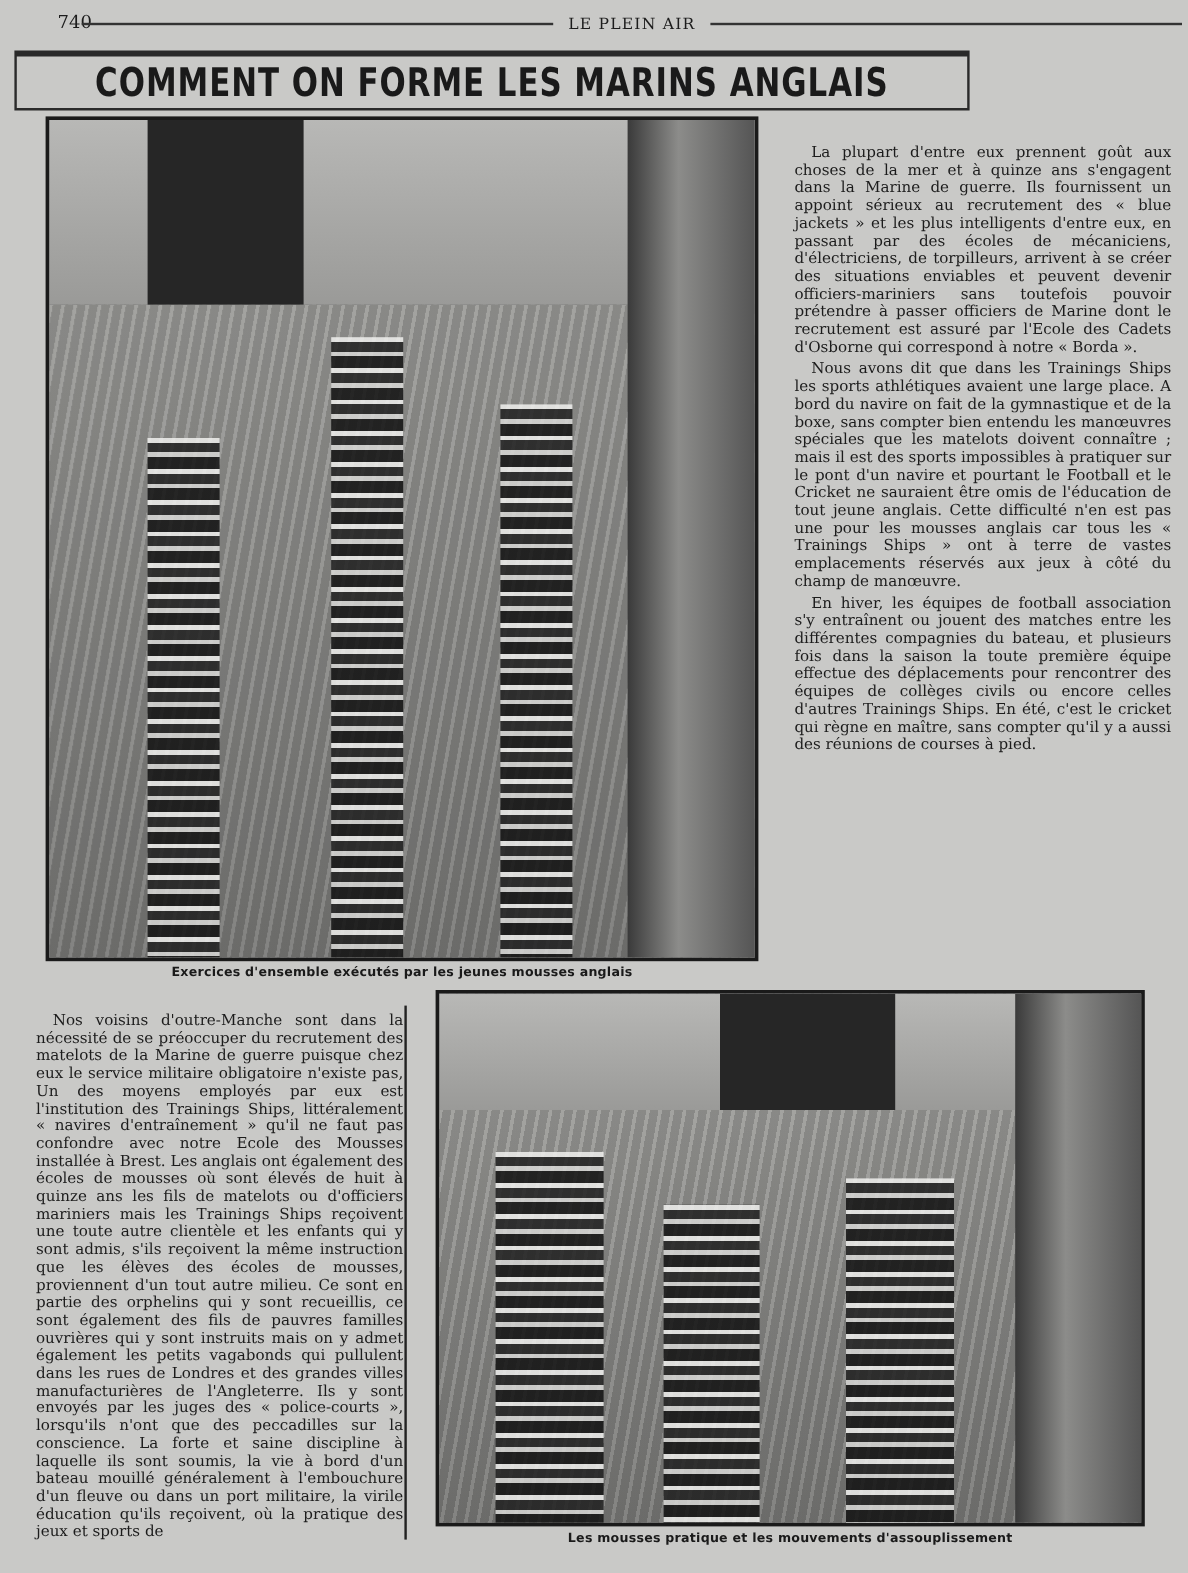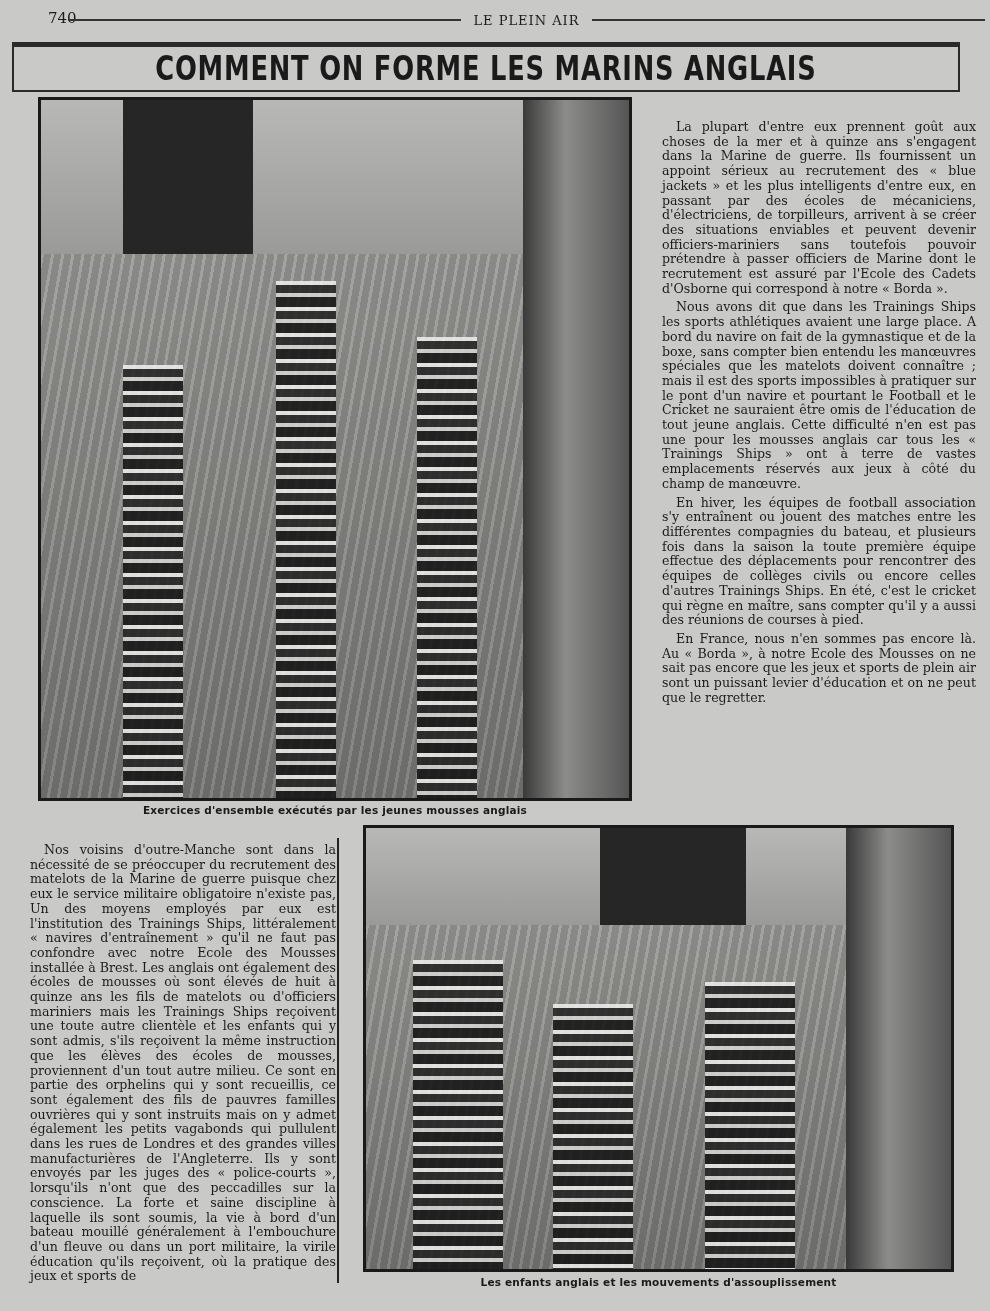--- a/index.html
+++ b/index.html
@@ -7,21 +7,21 @@
     width:990px; height:1311px; position:relative; overflow:hidden;
     background:#c9c9c7;
     font-family:"DejaVu Serif", serif; color:#1c1c1c;
   }
   .page-no { position:absolute; left:48px; top:9px; font-size:15px; }
   .running-head { position:absolute; left:68px; right:5px; top:10px; height:20px; display:flex; align-items:center; }
   .running-head .rule { flex:1; height:2px; background:#333; }
   .running-head .title { padding:0 12px; font-size:13px; letter-spacing:1px; }
 
   .title-box {
-    position:absolute; left:12px; top:42px; width:948px; height:50px;
+    position:absolute; left:12px; top:42px; width:796px; height:50px;
     border:2px solid #2a2a2a; border-top:5px solid #2a2a2a; box-sizing:border-box;
     display:flex; align-items:center; justify-content:center;
   }
   .title-box h1 {
     margin:0; font-family:"DejaVu Sans", sans-serif; font-weight:bold;
     font-size:33px; letter-spacing:1px; transform:scaleX(0.78); white-space:nowrap;
     color:#1a1a1a;
   }
 
   .photo {
@@ -93,30 +93,29 @@
   <div class="row" style="left:40%;height:74%;"></div>
   <div class="row" style="left:64%;height:66%;"></div>
   <div class="rail"></div>
 </div>
 <div class="caption caption1">Exercices d'ensemble exécutés par les jeunes mousses anglais</div>
 
 <div class="col col-right">
   <p>La plupart d'entre eux prennent goût aux choses de la mer et à quinze ans s'engagent dans la Marine de guerre. Ils fournissent un appoint sérieux au recrutement des « blue jackets » et les plus intelligents d'entre eux, en passant par des écoles de mécaniciens, d'électriciens, de torpilleurs, arrivent à se créer des situations enviables et peuvent devenir officiers-mariniers sans toutefois pouvoir prétendre à passer officiers de Marine dont le recrutement est assuré par l'Ecole des Cadets d'Osborne qui correspond à notre « Borda ».</p>
   <p>Nous avons dit que dans les Trainings Ships les sports athlétiques avaient une large place. A bord du navire on fait de la gymnastique et de la boxe, sans compter bien entendu les manœuvres spéciales que les matelots doivent connaître ; mais il est des sports impossibles à pratiquer sur le pont d'un navire et pourtant le Football et le Cricket ne sauraient être omis de l'éducation de tout jeune anglais. Cette difficulté n'en est pas une pour les mousses anglais car tous les « Trainings Ships » ont à terre de vastes emplacements réservés aux jeux à côté du champ de manœuvre.</p>
   <p>En hiver, les équipes de football association s'y entraînent ou jouent des matches entre les différentes compagnies du bateau, et plusieurs fois dans la saison la toute première équipe effectue des déplacements pour rencontrer des équipes de collèges civils ou encore celles d'autres Trainings Ships. En été, c'est le cricket qui règne en maître, sans compter qu'il y a aussi des réunions de courses à pied.</p>
-  <p>En France, nous n'en sommes pas encore là. Au « Borda », à notre Ecole des Mousses on ne sait pas encore que les jeux et sports de plein air sont un puissant levier d'éducation et on ne peut que le regretter.</p>
 </div>
 
 <div class="col col-left">
   <p>Nos voisins d'outre-Manche sont dans la nécessité de se préoccuper du recrutement des matelots de la Marine de guerre puisque chez eux le service militaire obligatoire n'existe pas, Un des moyens employés par eux est l'institution des Trainings Ships, littéralement « navires d'entraînement » qu'il ne faut pas confondre avec notre Ecole des Mousses installée à Brest. Les anglais ont également des écoles de mousses où sont élevés de huit à quinze ans les fils de matelots ou d'officiers mariniers mais les Trainings Ships reçoivent une toute autre clientèle et les enfants qui y sont admis, s'ils reçoivent la même instruction que les élèves des écoles de mousses, proviennent d'un tout autre milieu. Ce sont en partie des orphelins qui y sont recueillis, ce sont également des fils de pauvres familles ouvrières qui y sont instruits mais on y admet également les petits vagabonds qui pullulent dans les rues de Londres et des grandes villes manufacturières de l'Angleterre. Ils y sont envoyés par les juges des « police-courts », lorsqu'ils n'ont que des peccadilles sur la conscience. La forte et saine discipline à laquelle ils sont soumis, la vie à bord d'un bateau mouillé généralement à l'embouchure d'un fleuve ou dans un port militaire, la virile éducation qu'ils reçoivent, où la pratique des jeux et sports de</p>
 </div>
 <div class="col-divider"></div>
 
 <div class="photo photo2">
   <div class="sky"></div>
   <div class="superstructure" style="left:40%;width:25%;"></div>
   <div class="deck"></div>
   <div class="row" style="left:8%;width:90px;height:70%;"></div>
   <div class="row" style="left:32%;width:80px;height:60%;"></div>
   <div class="row" style="left:58%;width:90px;height:65%;"></div>
   <div class="rail"></div>
 </div>
-<div class="caption caption2">Les enfants anglais et les mouvements d'assouplissement</div>
+<div class="caption caption2">Les mousses pratique et les mouvements d'assouplissement</div>
 
 </body></html>

